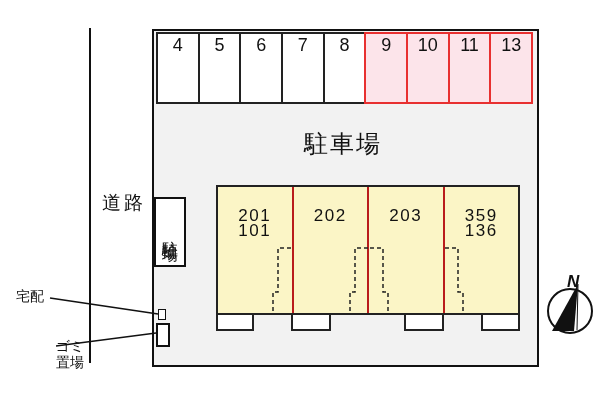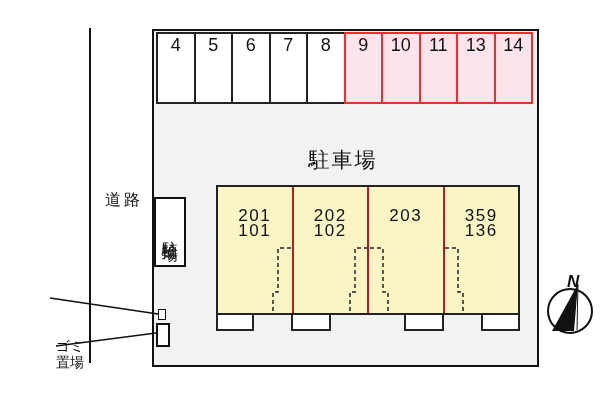--- a/index.html
+++ b/index.html
@@ -1,30 +1,30 @@
 <!DOCTYPE html>
 <html><head>
 <meta charset="utf-8">
 <style>
   html,body{margin:0;padding:0;}
   body{width:600px;height:400px;background:#ffffff;font-family:"Liberation Sans","DejaVu Sans",sans-serif;color:#111;}
   #canvas{position:absolute;left:0;top:0;width:600px;height:400px;overflow:hidden;background:#fff;}
   .abs{position:absolute;box-sizing:border-box;}
 
   #road-line{left:89px;top:28px;width:2px;height:335px;background:#111;}
-  #road-label{left:97px;top:190px;width:54px;text-align:center;font-size:16px;letter-spacing:3px;white-space:nowrap;}
+  #road-label{left:97px;top:190px;width:54px;text-align:center;font-size:19px;letter-spacing:3px;white-space:nowrap;}
 
   #site{left:152px;top:29px;width:387px;height:338px;background:#f2f2f2;border:2px solid #111;}
 
   #parking-row{left:156px;top:32px;width:377px;height:72px;display:flex;}
   .space{flex:1;border:2px solid #222;box-sizing:border-box;background:#ffffff;display:flex;justify-content:center;align-items:flex-start;font-size:18px;padding-top:1px;}
   .space:not(:first-child){margin-left:-2px;}
   .space.pink{background:#fce4ea;border-color:#e83030;position:relative;z-index:1;}
 
-  #parking-label{left:253px;top:146px;width:180px;text-align:center;font-size:21px;letter-spacing:2px;white-space:nowrap;}
+  #parking-label{left:253px;top:128px;width:180px;text-align:center;font-size:24px;letter-spacing:2px;white-space:nowrap;}
 
   #bike-box{left:154px;top:197px;width:32px;height:70px;background:#ffffff;border:2px solid #111;display:flex;align-items:center;justify-content:center;}
   #bike-label{writing-mode:vertical-rl;text-orientation:upright;font-size:16px;letter-spacing:3px;line-height:1;}
 
   #building{left:216px;top:185px;width:304px;height:130px;background:#fbf5c6;border:2px solid #222;display:flex;}
   .unit{flex:1;box-sizing:border-box;padding-top:21px;text-align:center;font-size:17px;line-height:15px;letter-spacing:1.5px;}
   .unit:not(:first-child){border-left:2px solid #b91c1c;}
 
   .porch{background:#ffffff;border:2px solid #222;height:18px;top:313px;}
   #porch-1{left:216px;width:38px;}
@@ -54,56 +54,55 @@
   <div class="abs" id="parking-row">
       <div class="space">4</div>
       <div class="space">5</div>
       <div class="space">6</div>
       <div class="space">7</div>
       <div class="space">8</div>
       <div class="space pink">9</div>
       <div class="space pink">10</div>
       <div class="space pink">11</div>
       <div class="space pink">13</div>
-      <div class="space pink">14</div>
     </div>
 
   <div class="abs" id="parking-label">駐車場</div>
 
   <div class="abs" id="bike-box">
     <span id="bike-label">駐輪場</span>
   </div>
 
   <div class="abs" id="building">
       <div class="unit">
         <div>201</div>
         <div>101</div>
       </div>
       <div class="unit">
         <div>202</div>
-        <div>102</div>
       </div>
       <div class="unit">
         <div>203</div>
       </div>
       <div class="unit">
         <div>359</div>
         <div>136</div>
       </div>
     </div>
 
   <div class="abs porch" id="porch-1"></div>
   <div class="abs porch" id="porch-2"></div>
   <div class="abs porch" id="porch-3"></div>
   <div class="abs porch" id="porch-4"></div>
 
   <div class="abs" id="delivery-box"></div>
   <div class="abs" id="garbage-box"></div>
 
   <div class="abs left-label" id="delivery-label">
+    <div>宅配</div>
   </div>
   <div class="abs left-label" id="garbage-label">
     <div>ゴミ</div>
     <div>置場</div>
   </div>
 
   <svg id="overlay" width="600" height="400" viewBox="0 0 600 400">
 
     <polyline points="291,248 278,248 278,292 273,292 273,313" fill="none" stroke="#222" stroke-width="1.5" stroke-dasharray="4,3"></polyline>
     <polyline points="368,248 355,248 355,292 350,292 350,313" fill="none" stroke="#222" stroke-width="1.5" stroke-dasharray="4,3"></polyline>

